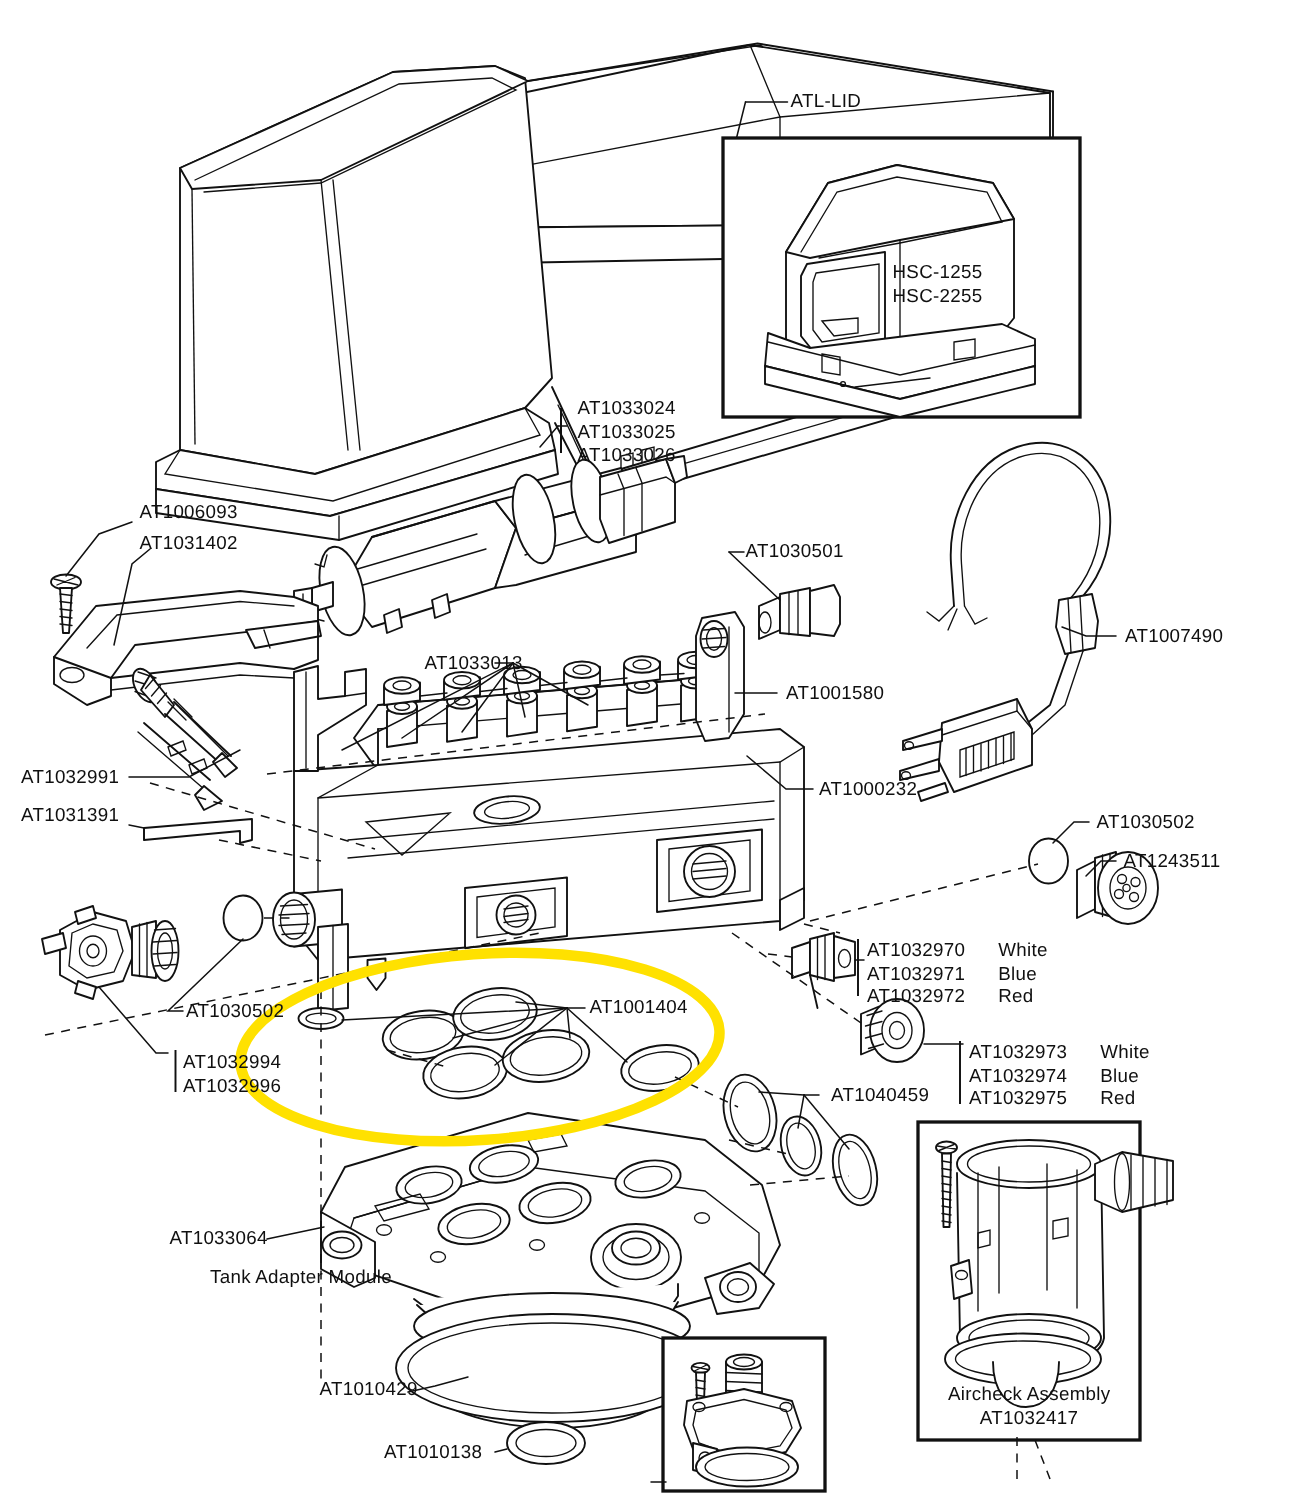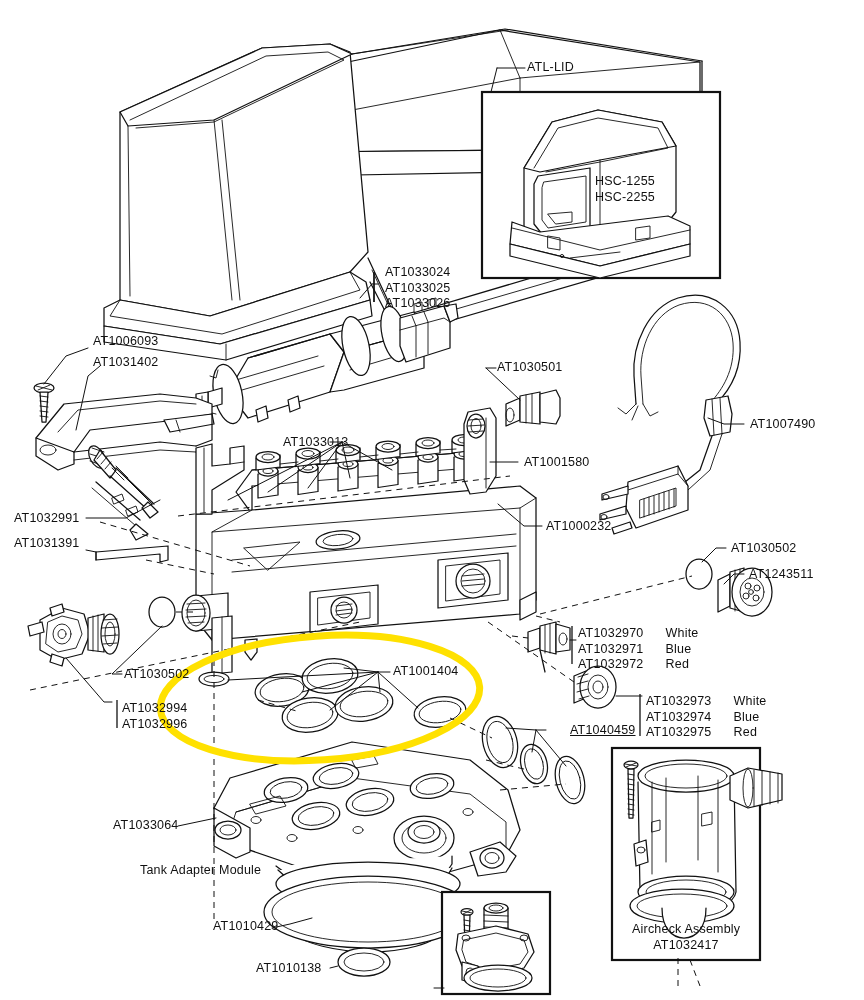--- a/index.html
+++ b/index.html
@@ -670,24 +670,24 @@
     <span class="row"><span class="pn">AT1032971</span><span class="clr">Blue</span></span>
     <span class="row"><span class="pn">AT1032972</span><span class="clr">Red</span></span>
   </div>
 
   <div class="lbl multi" style="left:646px;top:694px;">
     <span class="row"><span class="pn">AT1032973</span><span class="clr">White</span></span>
     <span class="row"><span class="pn">AT1032974</span><span class="clr">Blue</span></span>
     <span class="row"><span class="pn">AT1032975</span><span class="clr">Red</span></span>
   </div>
 
-  <div class="lbl" style="left:570px;top:723px;text-decoration:underline;">AT1040459</div>
+  <div class="lbl" style="left:554px;top:723px;">AT1040459</div>
 
   <div class="lbl" style="left:113px;top:818px;">AT1033064</div>
-  <div class="lbl" style="left:140px;top:863px;">Tank Adapter Module</div>
+  <div class="lbl" style="left:140px;top:844px;">Tank Adapter Module</div>
   <div class="lbl" style="left:201px;top:919px;margin-left:12px;">AT1010429</div>
   <div class="lbl" style="left:256px;top:961px;">AT1010138</div>
   <div class="lbl" style="left:361px;top:981px;margin-top:44px;">AT1033066</div>
 
   <div class="lbl multi" style="left:595px;top:174px;">
     <span class="row">HSC-1255</span>
     <span class="row">HSC-2255</span>
   </div>
 
   <div class="lbl multi ctr" style="left:632px;top:922px;width:108px;">

